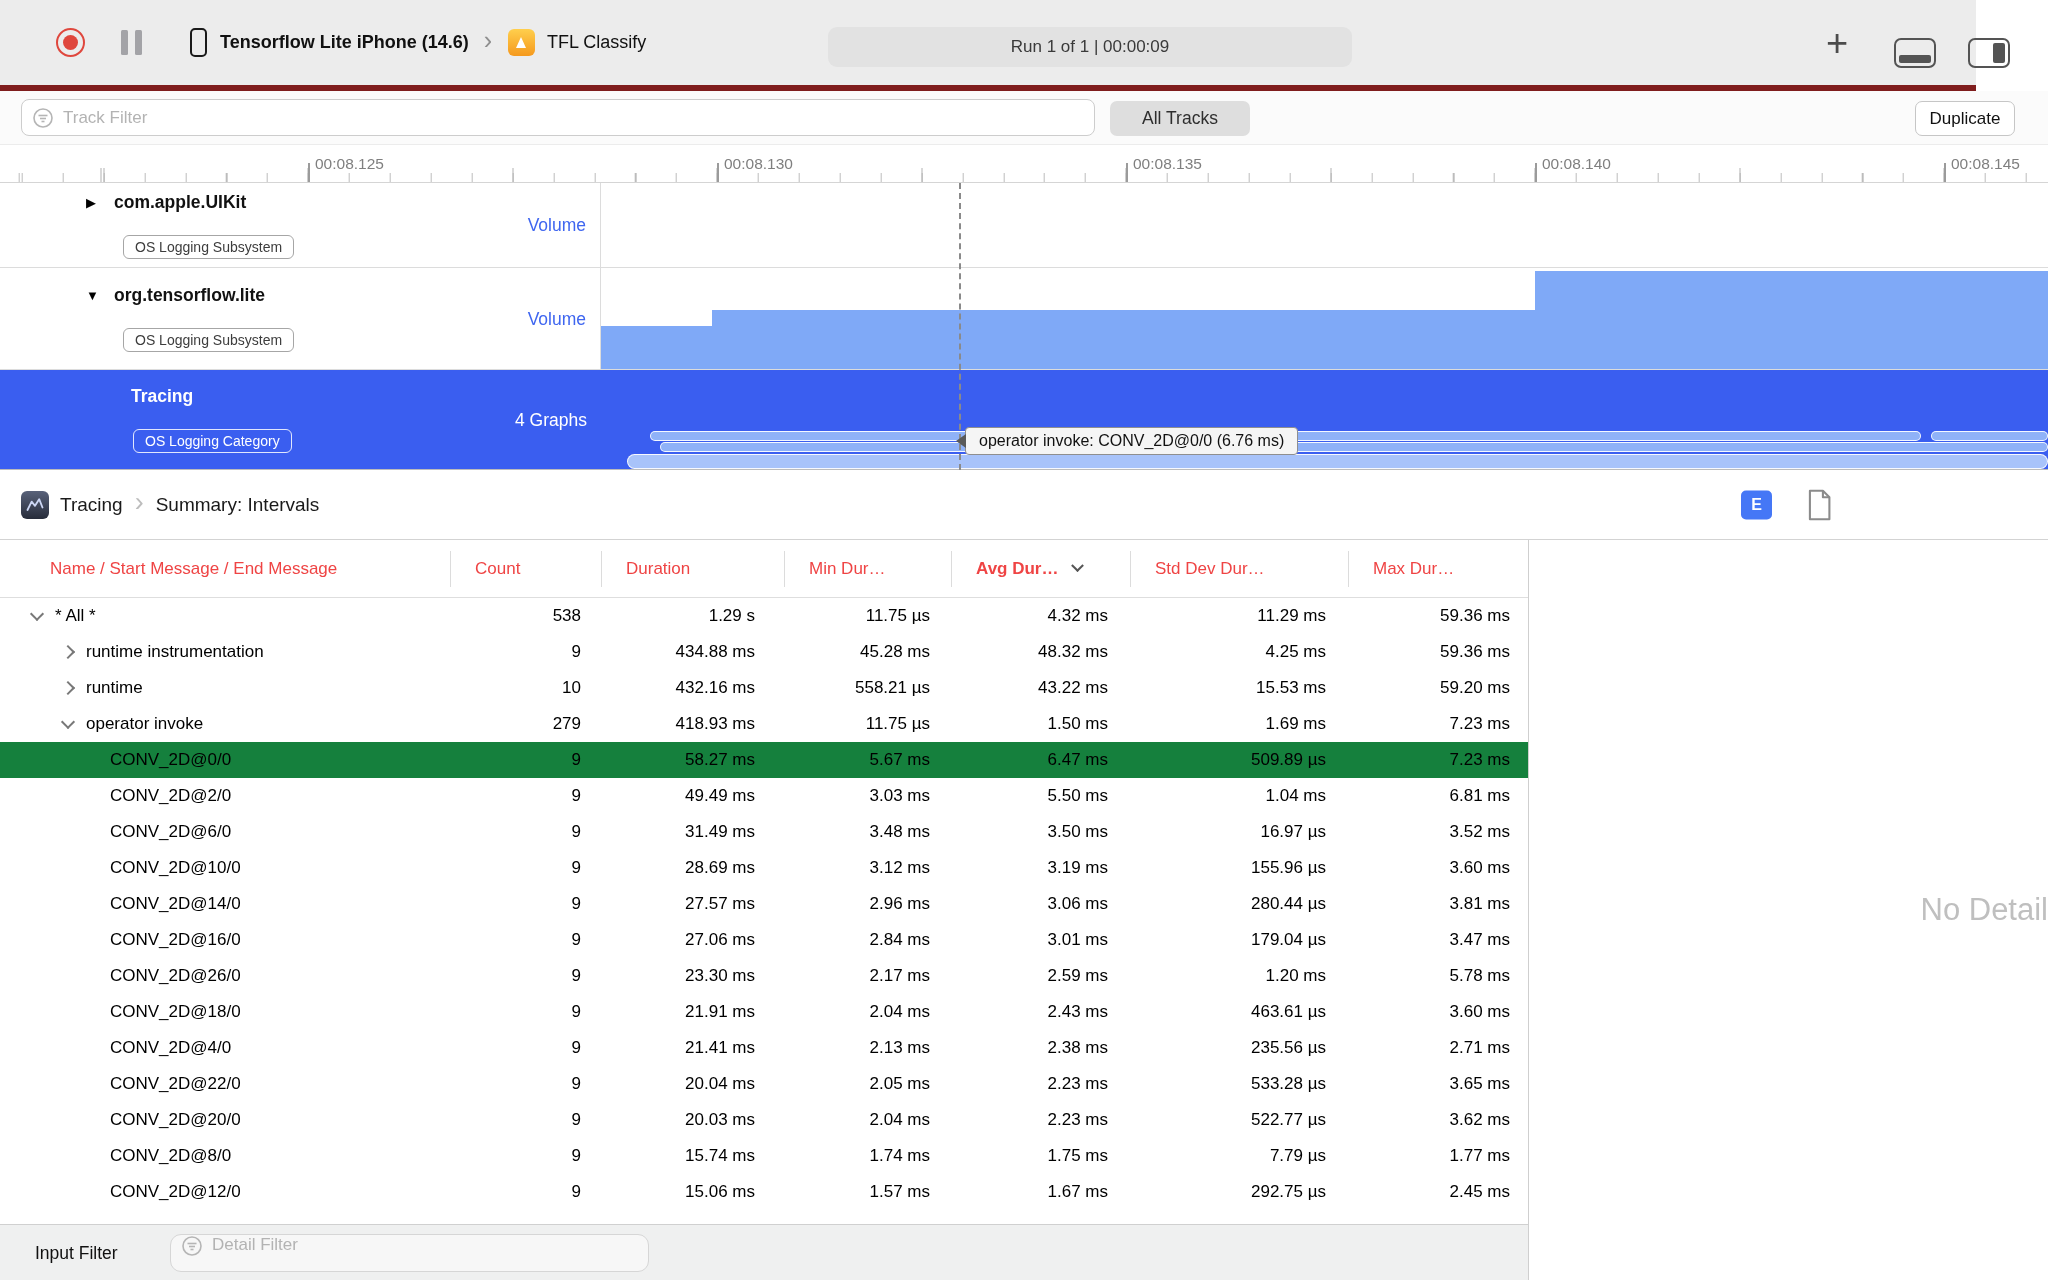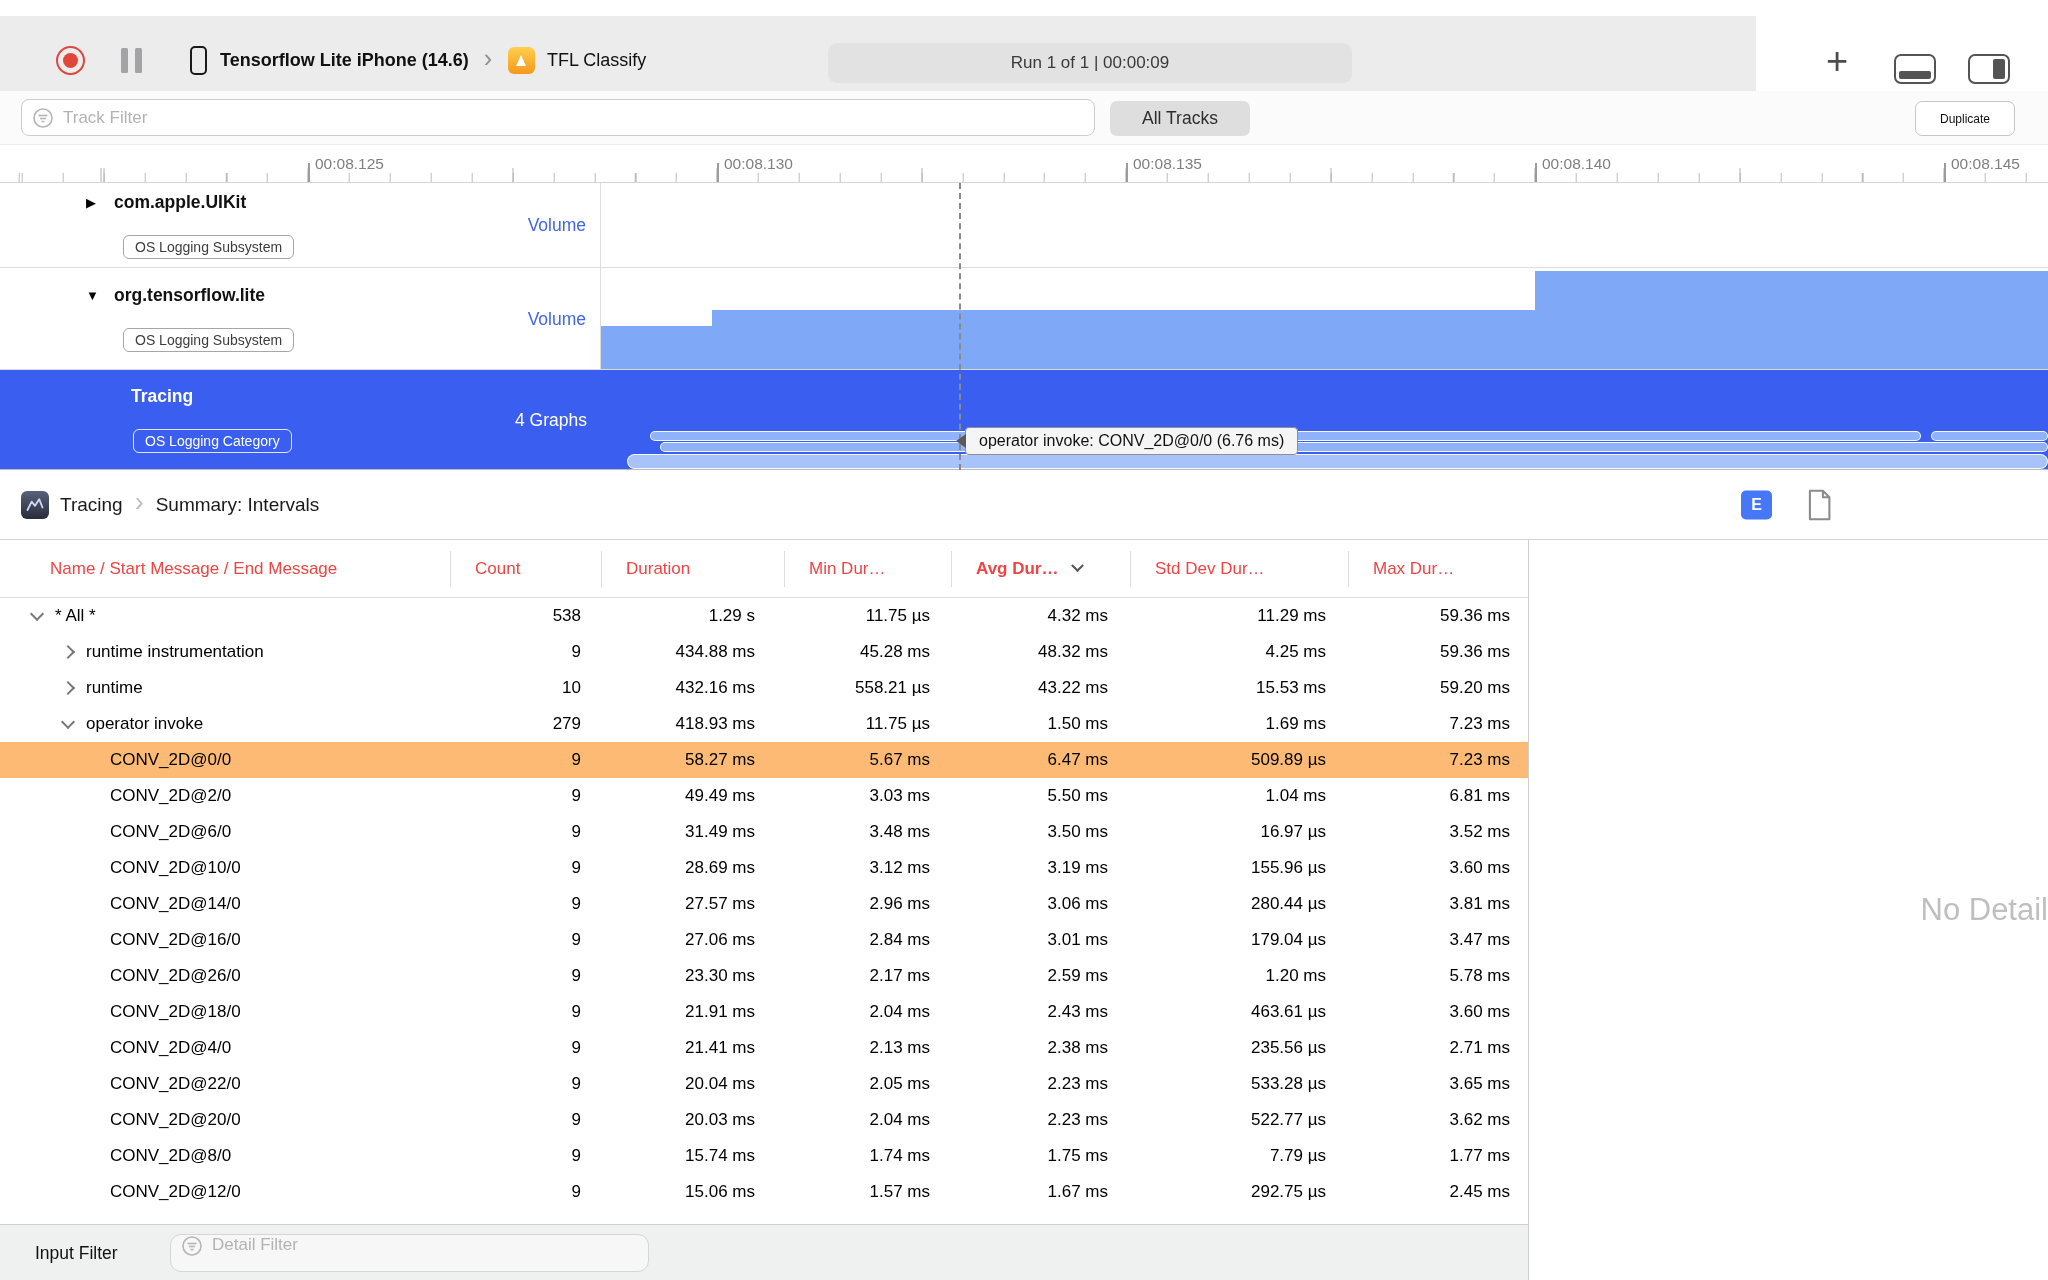--- a/index.html
+++ b/index.html
@@ -1,20 +1,20 @@
 <!DOCTYPE html>
 <html><head>
 <meta charset="utf-8">
 <style>
   *{margin:0;padding:0;box-sizing:border-box}
   html,body{width:2048px;height:1280px;overflow:hidden;background:#fff;
     font-family:"Liberation Sans","DejaVu Sans",sans-serif;color:#111}
 
   
-  .toolbar{position:absolute;left:0;top:16px;width:1756px;height:91px;background:#ececec;border-bottom:2px solid #7f1d1d}
+  .toolbar{position:absolute;left:0;top:0;width:1976px;height:91px;background:#ececec;border-bottom:6px solid #7f1d1d}
   .tb-left{position:absolute;left:56px;top:0;bottom:0;display:flex;align-items:center}
   .rec{width:29px;height:29px;border:2.5px solid #df473d;border-radius:50%;position:relative;flex:0 0 auto}
   .rec i{position:absolute;inset:5px;background:#df473d;border-radius:50%}
   .pause{display:flex;gap:7px;margin-left:36px}
   .pause i{width:7px;height:25px;background:#a3a3a7;border-radius:1.5px}
   .iphone{width:17px;height:29px;border:2.5px solid #1a1a1a;border-radius:5px;margin-left:48px}
   .devname{margin-left:13px;font-size:18px;font-weight:700;color:#111}
   .tb-chev{margin-left:15px;font-size:25px;color:#8f8f8f;line-height:1;padding-bottom:4px}
   .appicon{width:27px;height:27px;border-radius:6px;margin-left:16px;position:relative;
     background:linear-gradient(180deg,#ffcf4d 0%,#f5991d 100%)}
@@ -32,21 +32,21 @@
 
   
   .filterrow{position:absolute;left:0;top:91px;width:2048px;height:53px;background:#fbfbfb}
   .trackfilter{position:absolute;left:21px;top:8px;width:1074px;height:37px;background:#fff;border:1px solid #cdcdcd;border-radius:8px;display:flex;align-items:center}
   .filtericon{margin-left:10px;flex:0 0 auto}
   .trackfilter input{flex:1;border:none;outline:none;background:transparent;font-size:17px;margin-left:9px;color:#222;font-family:inherit}
   .trackfilter input::placeholder,.detailfilter input::placeholder{color:#b3b3b3}
   .alltracks{position:absolute;left:1110px;top:10px;width:140px;height:35px;background:#dedede;border-radius:7px;
     display:flex;align-items:center;justify-content:center;font-size:17.5px;color:#2e2e2e}
   .dup{position:absolute;left:1915px;top:10px;width:100px;height:35px;background:#fff;border:1px solid #c6c6c6;border-radius:7px;
-    display:flex;align-items:center;justify-content:center;font-size:12px;color:#111}
+    display:flex;align-items:center;justify-content:center;font-size:17px;color:#111}
 
   
   .ruler{position:absolute;left:0;top:144px;width:2048px;height:39px;background:#fff;border-top:1px solid #ececec;border-bottom:1px solid #d5d5d5}
   .ticks-minor{position:absolute;left:0;right:0;bottom:0;height:9px;
     background:repeating-linear-gradient(to right,#bcbcbc 0 1px,transparent 1px 40.9px);background-position-x:21.7px}
   .ticks-med{position:absolute;left:0;right:0;bottom:0;height:14px;
     background:repeating-linear-gradient(to right,#b0b0b0 0 1px,transparent 1px 204.5px);background-position-x:103.5px}
   .rlabel{position:absolute;top:0;bottom:0;display:flex;align-items:center;padding-left:7px;font-size:15.5px;color:#7f7f7f}
   .rlabel::before{content:"";position:absolute;left:0;bottom:0;width:1.5px;height:19px;background:#9b9b9b}
 
@@ -102,21 +102,21 @@
   
   .table{position:absolute;left:0;top:540px;width:1528px;height:684px;background:#fff}
   .thead{height:58px;display:grid;grid-template-columns:450px 151px 183px 167px 179px 218px 180px;align-items:center;
     border-bottom:1px solid #dedede;font-size:17px;color:#ef4444}
   .hc{padding-left:24px;height:36px;display:flex;align-items:center;border-left:1px solid #dcdcdc;white-space:nowrap;overflow:hidden}
   .hc.first{border-left:none;padding-left:50px}
   .hc.avg{font-weight:700}
   .sortchev{width:9px;height:9px;border-right:2px solid #555;border-bottom:2px solid #555;transform:rotate(45deg) translate(-2px,-2px);margin-left:14px;flex:0 0 auto}
   .tbody{position:relative}
   .trow{height:36px;display:grid;grid-template-columns:450px 151px 183px 167px 179px 218px 180px;align-items:center;font-size:17px;color:#000}
-  .trow.sel{background:#fdba74}
+  .trow.sel{background:#15803d}
   .cell{white-space:nowrap;overflow:hidden}
   .cell.num{text-align:right}
   .trow .c2{padding-right:20px}
   .trow .c3{padding-right:29px}
   .trow .c4{padding-right:21px}
   .trow .c5{padding-right:22px}
   .trow .c6{padding-right:22px}
   .trow .c7{padding-right:18px}
   .namecell{display:flex;align-items:center}
   .trow.lv0 .namecell{padding-left:27px}

